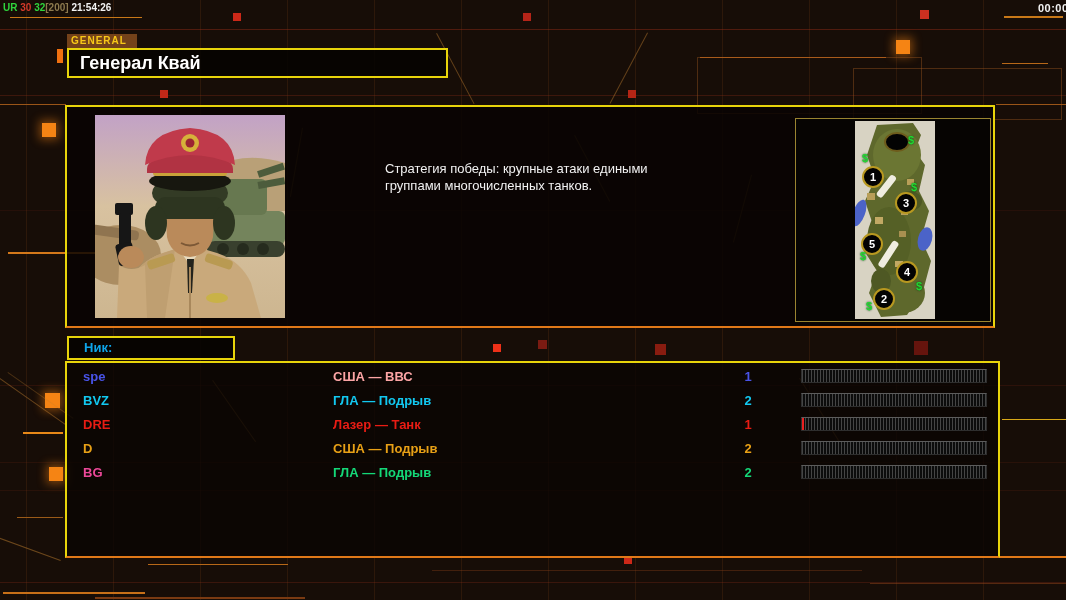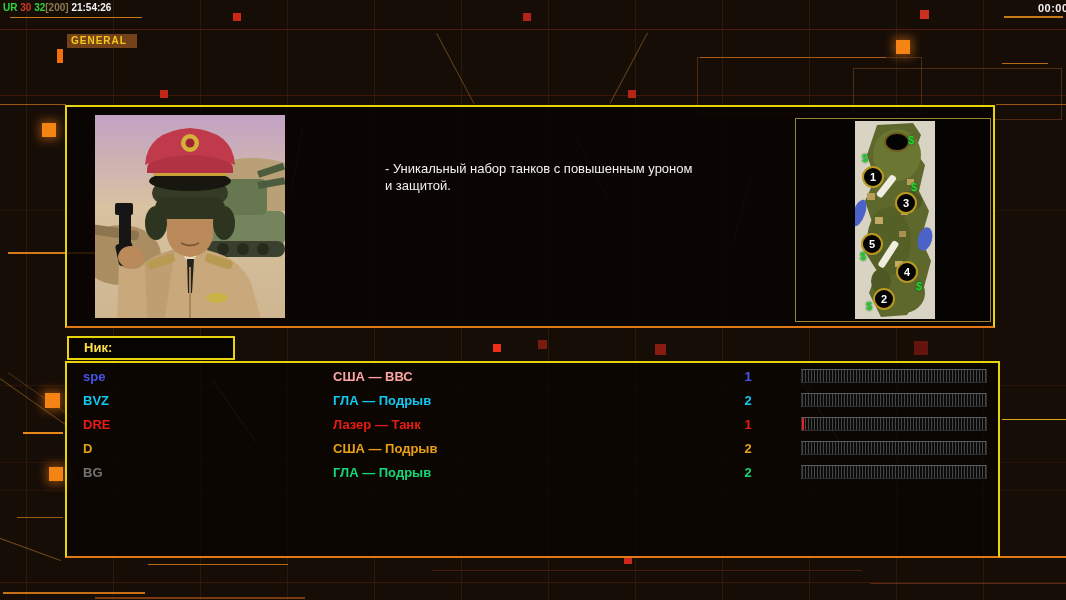--- a/index.html
+++ b/index.html
@@ -37,21 +37,21 @@
   .map-strip{position:absolute;left:59px;top:2px;width:80px;height:198px;}
   .map-markers{position:absolute;inset:0;}
   .marker{position:absolute;width:18px;height:18px;border-radius:50%;background:#030303;
     border:2px solid #b89820;color:#fff;font-size:11px;font-weight:bold;text-align:center;
     line-height:18px;}
   .marker.plain{width:22px;height:16px;border-color:#6e5c1c;}
   .money{position:absolute;color:#22d832;font-size:11px;font-weight:bold;
     text-shadow:0 0 2px #0a4010;}
   
   .hdr-box{position:absolute;top:336px;height:20px;z-index:3;border:2px solid #e8d40a;
-    background:rgba(6,3,1,.9);color:#fde047;font-size:13px;font-weight:bold;line-height:20px;}
+    background:rgba(6,3,1,.9);color:#0ea5e9;font-size:13px;font-weight:bold;line-height:20px;}
   .hdr-nick{left:67px;width:149px;padding-left:15px;}
   .hdr-general{left:317px;width:221px;padding-left:15px;}
   .hdr-team{left:700px;width:196px;padding-left:14px;display:flex;gap:26px;}
   
   .table-panel{position:absolute;left:65px;top:361px;width:931px;height:193px;z-index:2;
     border:2px solid #e8d40a;border-bottom-color:#e07818;background:rgba(10,5,2,.8);}
   .rows{position:absolute;left:0;top:2px;right:0;}
   .prow{position:relative;height:24px;font-size:13px;font-weight:bold;}
   .c-nick{position:absolute;left:16px;top:4px;}
   .c-gen{position:absolute;left:266px;top:4px;}
@@ -130,20 +130,23 @@
       <div class="ddiag" style="left: 8px; top: 372px; width: 80px; transform: rotate(35deg); opacity: 0.3;"></div>
       <div class="ddiag" style="left: 303px; top: 128px; width: 70px; transform: rotate(100deg); opacity: 0.3;"></div>
       <div class="ddiag" style="left: 575px; top: 135px; width: 75px; transform: rotate(62deg); opacity: 0.3;"></div>
       <div class="ddiag" style="left: 752px; top: 175px; width: 70px; transform: rotate(105deg); opacity: 0.3;"></div>
     </div>
 
   <div class="status-left"><span style="color: rgb(47, 212, 60);">UR </span><span style="color: rgb(212, 58, 42);">30 </span><span style="color: rgb(47, 212, 60);">32</span><span style="color: rgb(141, 122, 78);">[200] </span><span style="color: rgb(242, 242, 242);">21:54:26</span></div>
   <div class="timer">00:00:00</div>
 
   <div class="general-tab">GENERAL</div>
+  <div class="title-box">
+    <span>Генерал Квай</span>
+  </div>
 
   <div class="main-panel">
     <div class="portrait">
       <svg width="190" height="203" viewBox="0 0 190 203">
         <defs>
           <linearGradient id="sky" x1="0" y1="0" x2="0" y2="1">
             <stop offset="0%" stop-color="#c2a2c6"></stop>
             <stop offset="45%" stop-color="#d8c2a0"></stop>
             <stop offset="100%" stop-color="#cdb690"></stop>
           </linearGradient>
@@ -184,22 +187,22 @@
           <rect x="20" y="88" width="18" height="12" rx="2"></rect>
           <rect x="24" y="98" width="12" height="36" rx="2"></rect>
           <rect x="22" y="128" width="17" height="22" rx="3" transform="rotate(-12 30 139)"></rect>
         </g>
         <ellipse cx="36" cy="142" rx="13" ry="11" fill="#ba8a5a"></ellipse>
         <path d="M24,150 Q36,158 50,150 L52,203 L22,203 Z" fill="#c9a97b"></path>
       </svg>
     </div>
 
     <div class="description">
-        <div class="para">- Уникальный набор танков с повышенным уроном
- и защитой.</div>
+        <div class="para">Стратегия победы: крупные атаки едиными
+ группами многочисленных танков.</div>
       </div>
 
     <div class="map-box">
       <div class="map-strip">
         <svg width="80" height="198" viewBox="0 0 80 198">
           <rect width="80" height="198" fill="#d8d3c3"></rect>
           <path d="M22,4 L58,2 L66,14 L60,30 L70,44 L64,70 L74,90 L66,118 L76,140 L68,170 L52,194 L26,196 L14,172 L22,150 L8,128 L18,104 L10,80 L20,58 L12,34 Z" fill="#5e682c"></path>
           <ellipse cx="42" cy="34" rx="24" ry="26" fill="#6b7633"></ellipse>
           <ellipse cx="34" cy="120" rx="22" ry="34" fill="#556026"></ellipse>
           <ellipse cx="48" cy="172" rx="22" ry="20" fill="#5e682c"></ellipse>
@@ -261,21 +264,21 @@
             <span class="tick" style="width: 2px;"></span>
           </span>
         </div>
         <div class="prow">
           <span class="c-nick" style="color: rgb(232, 160, 22);">D</span>
           <span class="c-gen" style="color: rgb(232, 160, 22);">США — Подрыв</span>
           <span class="c-team" style="color: rgb(232, 160, 22);">2</span>
           <span class="c-bar"></span>
         </div>
         <div class="prow">
-          <span class="c-nick" style="color: #737373;">BG</span>
+          <span class="c-nick" style="color: #ec4899;">BG</span>
           <span class="c-gen" style="color: rgb(20, 216, 120);">ГЛА — Подрыв</span>
           <span class="c-team" style="color: rgb(20, 216, 120);">2</span>
           <span class="c-bar"></span>
         </div>
       </div>
   </div>
 
 </div>
 
 </body></html>

